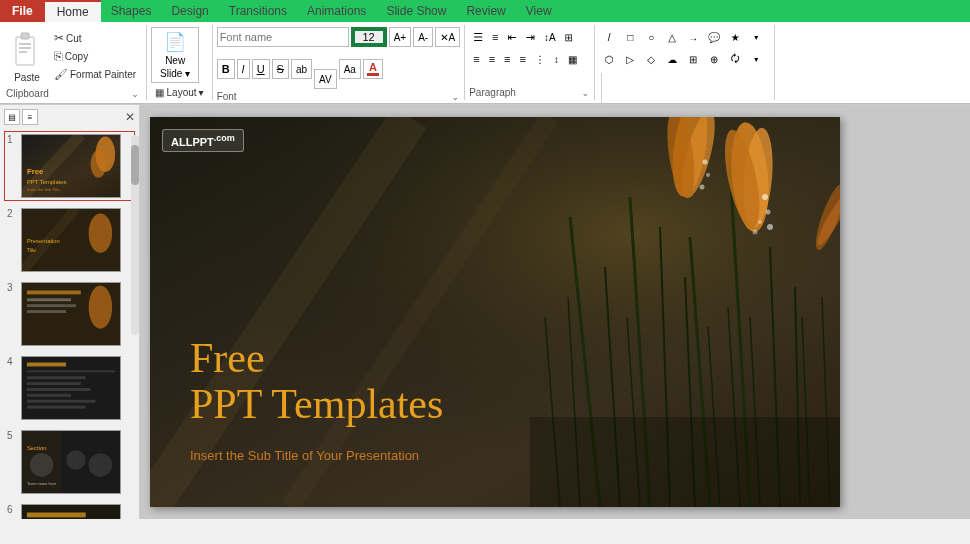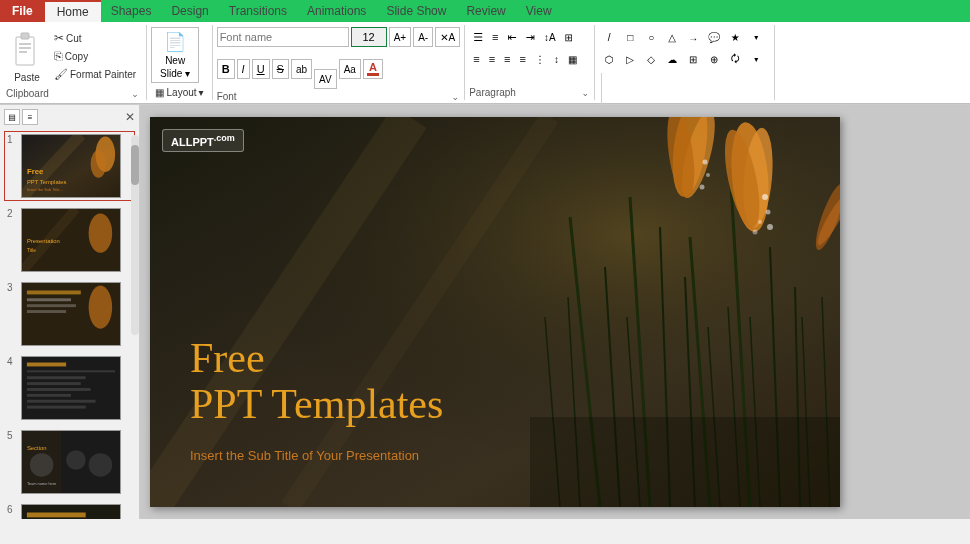--- a/index.html
+++ b/index.html
@@ -32,21 +32,21 @@
 
     
     .slides-group .ribbon-group-content { flex-direction: column; gap: 0; }
     .new-slide-btn { display: flex; align-items: center; gap: 2px; padding: 2px 4px; cursor: pointer; border: 1px solid transparent; font-size: 11px; }
     .slide-option-btn { display: flex; align-items: center; gap: 2px; padding: 1px 3px; cursor: pointer; font-size: 10px; color: #333; border: 1px solid transparent; }
 
     
     .font-group .ribbon-group-content { flex-direction: column; gap: 2px; }
     .font-row { display: flex; align-items: center; gap: 2px; }
     .font-select { height: 20px; font-size: 11px; border: 1px solid #bbb; padding: 0 2px; min-width: 130px; }
-    .font-size-select { height: 20px; font-size: 11px; border: 1px solid #15803d; padding: 0 2px; width: 40px; }
+    .font-size-select { height: 20px; font-size: 11px; border: 4px solid #15803d; padding: 0 2px; width: 40px; }
     .font-btn { height: 20px; padding: 0 4px; font-size: 11px; border: 1px solid #bbb; background: white; cursor: pointer; }
     .font-btn-bold { font-weight: bold; }
     .font-btn-italic { font-style: italic; }
     .font-btn-underline { text-decoration: underline; }
     .font-btn-strike { text-decoration: line-through; }
     .grow-btn { font-size: 10px; }
     .shrink-btn { font-size: 10px; }
     .font-color-btn { width: 20px; height: 20px; font-size: 11px; border: 1px solid #bbb; background: white; cursor: pointer; display: flex; align-items: center; justify-content: center; }
 
     

